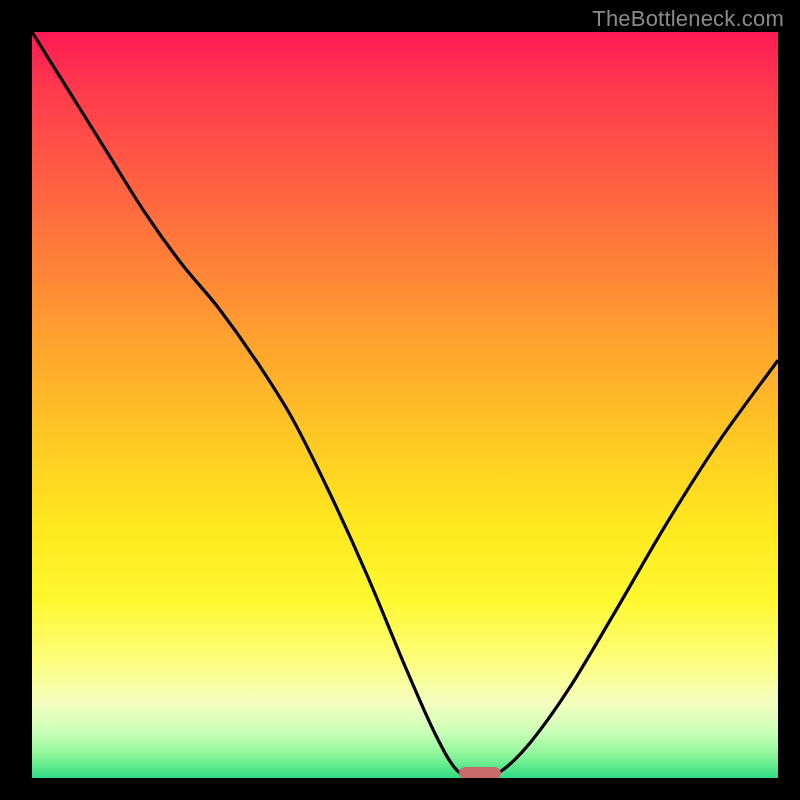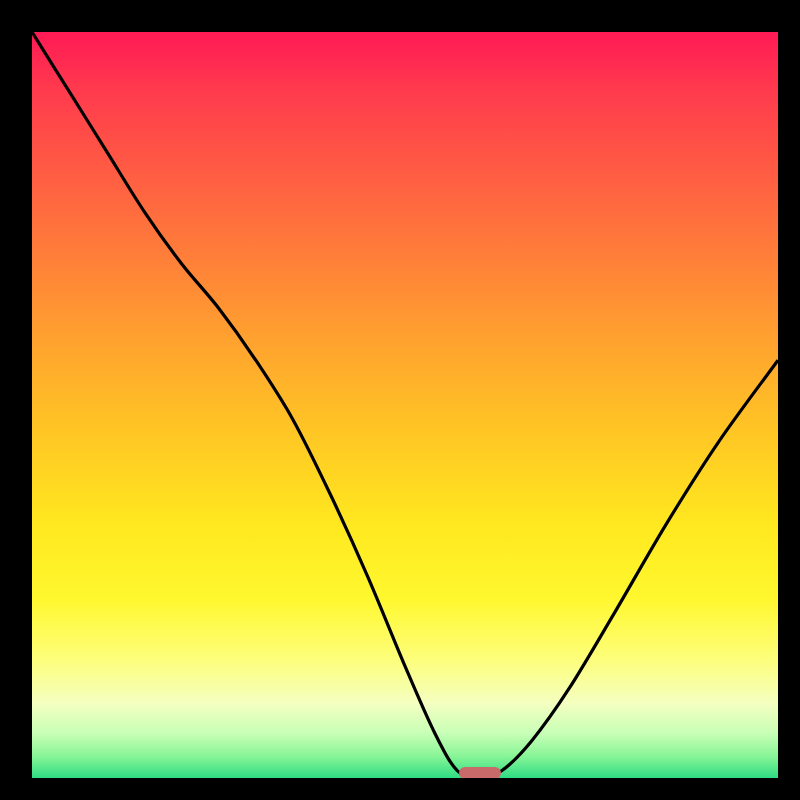--- a/index.html
+++ b/index.html
@@ -67,20 +67,21 @@
     font-size: 22px;
     font-weight: 500;
     letter-spacing: 0.2px;
   }
 </style>
 </head>
 <body>
 
 <div class="frame">
 
+  <div class="watermark">TheBottleneck.com</div>
 
   <div class="plot">
     <div class="gradient"></div>
 
     <svg class="curve" width="746" height="746" viewBox="0 0 746 746">
       <path id="curve-path" d="M 0.00 0.00 C 6.22 9.95, 24.87 39.79, 37.30 59.68 C 49.73 79.57, 62.17 99.47, 74.60 119.36 C 87.03 139.25, 99.47 160.39, 111.90 179.04 C 124.33 197.69, 136.77 215.10, 149.20 231.26 C 161.63 247.42, 174.07 259.86, 186.50 276.02 C 198.93 292.18, 211.37 309.59, 223.80 328.24 C 236.23 346.89, 248.67 365.54, 261.10 387.92 C 273.53 410.30, 285.97 436.41, 298.40 462.52 C 310.83 488.63, 323.27 515.98, 335.70 544.58 C 348.13 573.18, 361.81 607.99, 373.00 634.10 C 384.19 660.21, 394.14 683.83, 402.84 701.24 C 411.54 718.65, 417.76 731.08, 425.22 738.54 C 432.68 746.00, 440.14 746.00, 447.60 746.00 C 455.06 746.00, 461.28 744.76, 469.98 738.54 C 478.68 732.32, 488.63 722.38, 499.82 708.70 C 511.01 695.02, 523.44 677.62, 537.12 656.48 C 550.80 635.34, 565.72 609.23, 581.88 581.88 C 598.04 554.53, 616.69 520.96, 634.10 492.36 C 651.51 463.76, 667.67 437.65, 686.32 410.30 C 704.97 382.95, 736.05 341.92, 746.00 328.24" fill="none" stroke="#000" stroke-width="3.2"></path>
     </svg>
 
     <div class="marker" id="marker" style="left: 447.6px; background: rgb(201, 106, 106);"></div>
   </div>

